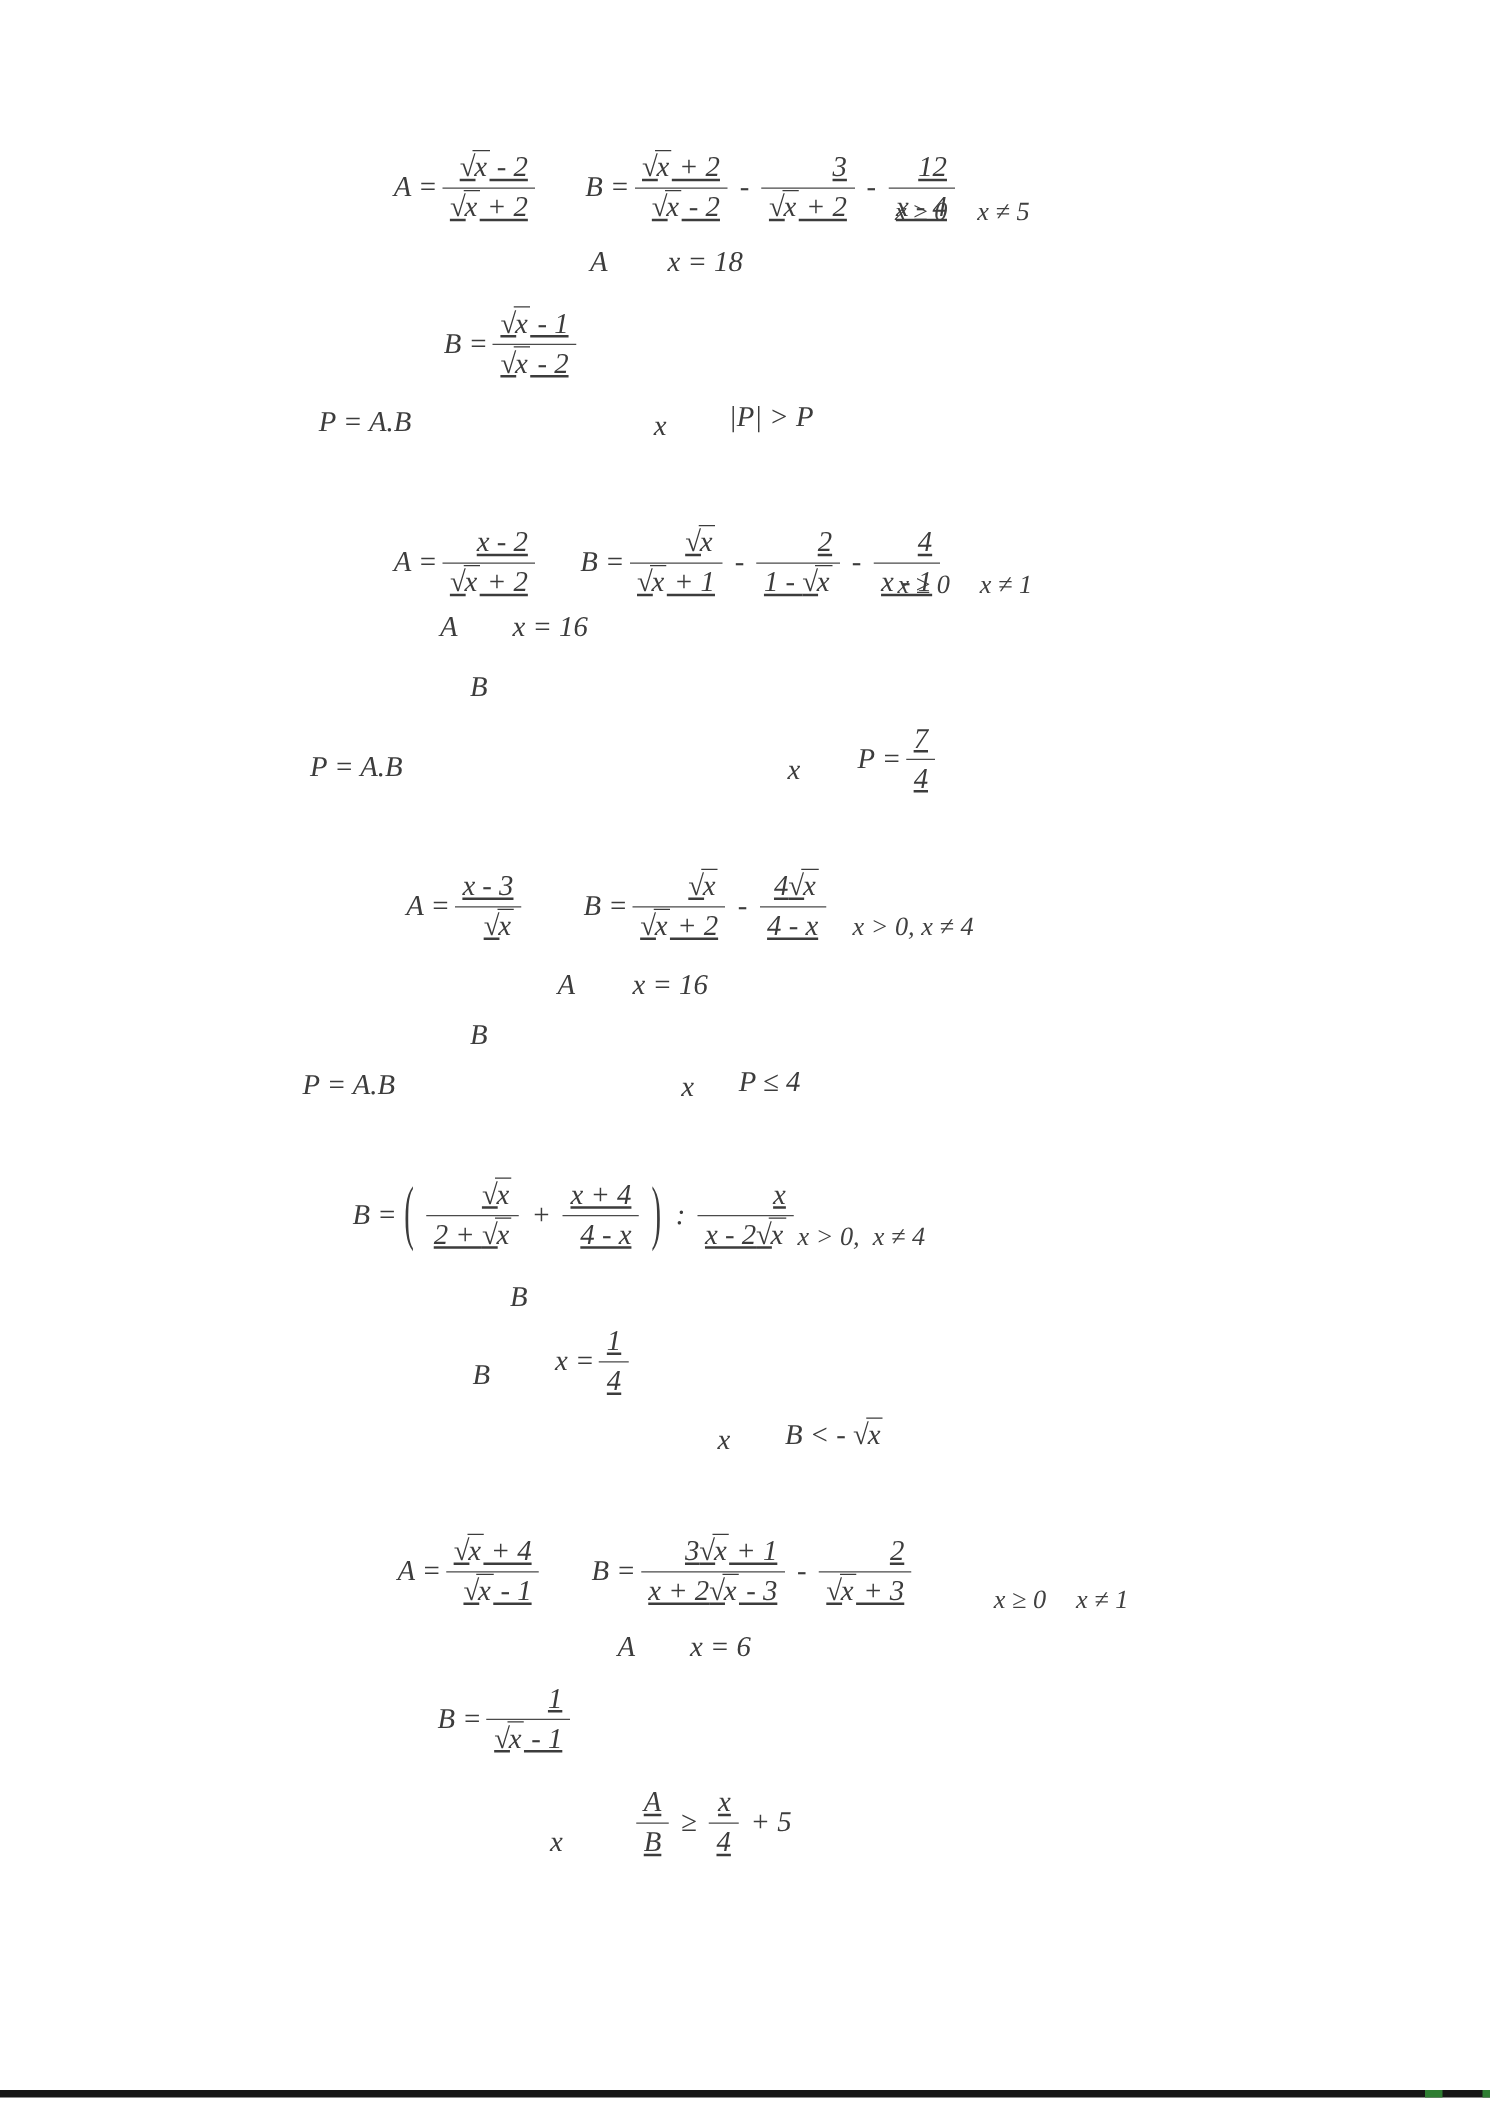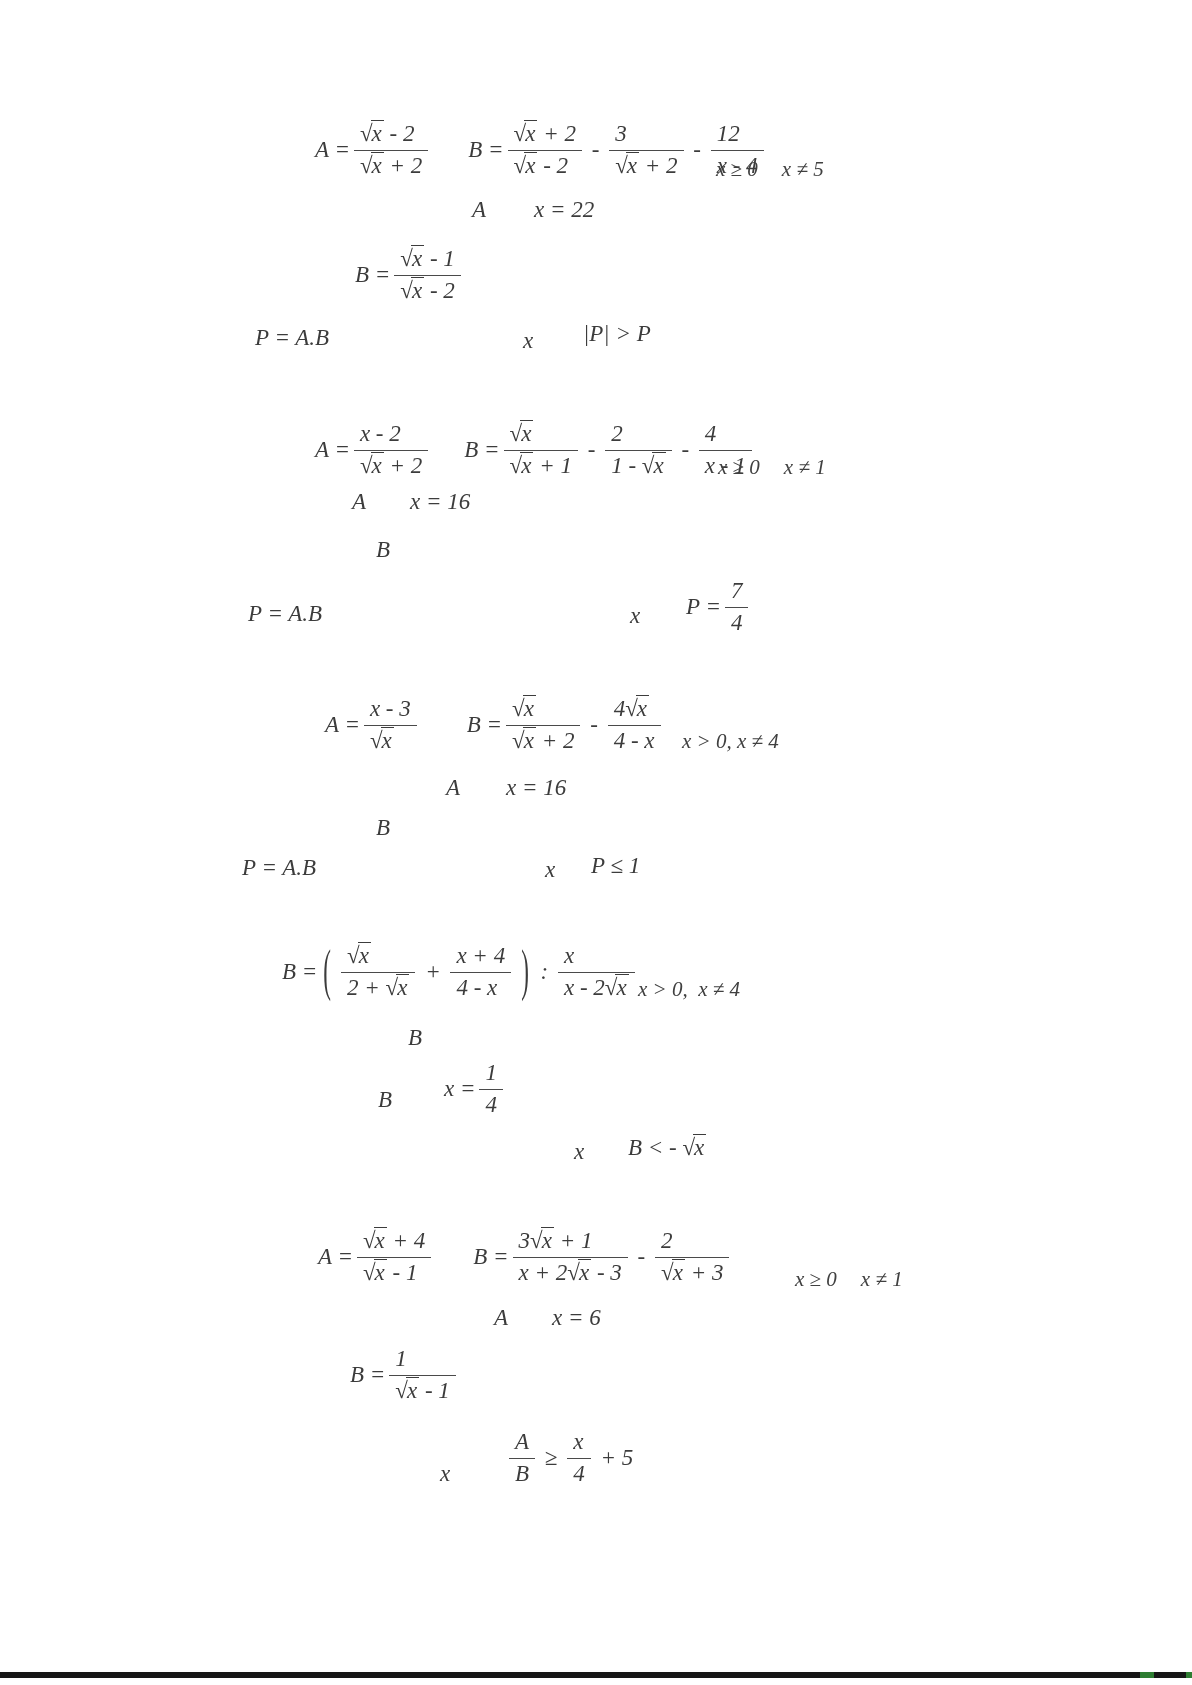--- a/index.html
+++ b/index.html
@@ -3,61 +3,61 @@
 <meta charset="utf-8">
 <style>
   html,body{margin:0;padding:0;background:#ffffff;}
   .page{position:relative;width:1192px;height:1685px;background:#ffffff;overflow:hidden;
         font-family:"Liberation Serif", serif;}
   .mrow{position:absolute;display:flex;align-items:center;white-space:pre;
         font:italic 23px/1.25 "Liberation Serif", serif;color:#3c3c3c;}
   .mrow.cond{font-size:21px;color:#404040;}
   .mtxt{white-space:pre;}
   .mgap{display:inline-block;flex:none;height:1px;}
-  .frac{display:inline-flex;flex-direction:column;align-self:center;text-align:left;margin:0 4px;}
+  .frac{display:inline-flex;flex-direction:column;align-self:center;text-align:right;margin:0 4px;text-decoration:underline;}
   .fr-n,.fr-d{display:block;padding:1px 6px;white-space:pre;line-height:1.22;}
   .fr-d{border-top:1.6px solid #4a4a4a;}
   .sq{display:inline;white-space:nowrap;}
   .sq-a{display:inline-block;border-top:1.6px solid currentColor;padding:0 2px 0 1px;
         margin-left:-2px;line-height:1.12;}
   .bigp{font-style:normal;display:inline-block;transform:scaleY(2.5);transform-origin:center;
         margin:0 6px;}
   .footer-bar{position:absolute;left:0;top:1672px;width:1192px;height:6px;}
   .footer-tick{position:absolute;top:1672px;height:6px;}
   .footer-tick-a{left:1140px;width:14px;}
   .footer-tick-b{left:1186px;width:6px;}
 </style>
 </head>
 <body>
 
 <div class="page">
 
   <div class="mrow" style="left: 315px; top: 112px; height: 76px; color: rgb(60, 60, 60);"><span class="mtxt">A =</span><span class="frac"><span class="fr-n"><span class="sq"><span class="sq-r">√</span><span class="sq-a">x</span></span><span class="mtxt"> - 2</span></span><span class="fr-d"><span class="sq"><span class="sq-r">√</span><span class="sq-a">x</span></span><span class="mtxt"> + 2</span></span></span><span class="mgap" style="width: 36px;"></span><span class="mtxt">B =</span><span class="frac"><span class="fr-n"><span class="sq"><span class="sq-r">√</span><span class="sq-a">x</span></span><span class="mtxt"> + 2</span></span><span class="fr-d"><span class="sq"><span class="sq-r">√</span><span class="sq-a">x</span></span><span class="mtxt"> - 2</span></span></span><span class="mtxt"> - </span><span class="frac"><span class="fr-n"><span class="mtxt">3</span></span><span class="fr-d"><span class="sq"><span class="sq-r">√</span><span class="sq-a">x</span></span><span class="mtxt"> + 2</span></span></span><span class="mtxt"> - </span><span class="frac"><span class="fr-n"><span class="mtxt">12</span></span><span class="fr-d"><span class="mtxt">x - 4</span></span></span></div>
   <div class="mrow cond" style="left:716px;top:156px"><span class="mtxt">x ≥ 0</span><span class="mgap" style="width: 24px;"></span><span class="mtxt">x ≠ 5</span></div>
-  <div class="mrow" style="left: 472px; top: 196px; color: rgb(60, 60, 60);"><span class="mtxt">A</span><span class="mgap" style="width: 48px;"></span><span class="mtxt">x = 22</span></div>
+  <div class="mrow" style="left: 472px; top: 196px; color: rgb(60, 60, 60);"><span class="mtxt">A</span><span class="mgap" style="width: 48px;"></span><span class="mtxt">x = 18</span></div>
   <div class="mrow" style="left: 355px; top: 237px; height: 76px; color: rgb(60, 60, 60);"><span class="mtxt">B =</span><span class="frac"><span class="fr-n"><span class="sq"><span class="sq-r">√</span><span class="sq-a">x</span></span><span class="mtxt"> - 1</span></span><span class="fr-d"><span class="sq"><span class="sq-r">√</span><span class="sq-a">x</span></span><span class="mtxt"> - 2</span></span></span></div>
   <div class="mrow" style="left: 255px; top: 324px; color: rgb(60, 60, 60);"><span class="mtxt">P = A.B</span></div>
   <div class="mrow" style="left: 523px; top: 327px; color: rgb(60, 60, 60);"><span class="mtxt">x</span></div>
   <div class="mrow" style="left: 583px; top: 320px; color: rgb(60, 60, 60);"><span class="mtxt">|P| &gt; P</span></div>
 
   <div class="mrow" style="left: 315px; top: 412px; height: 76px; color: rgb(60, 60, 60);"><span class="mtxt">A =</span><span class="frac"><span class="fr-n"><span class="mtxt">x - 2</span></span><span class="fr-d"><span class="sq"><span class="sq-r">√</span><span class="sq-a">x</span></span><span class="mtxt"> + 2</span></span></span><span class="mgap" style="width: 32px;"></span><span class="mtxt">B =</span><span class="frac"><span class="fr-n"><span class="sq"><span class="sq-r">√</span><span class="sq-a">x</span></span></span><span class="fr-d"><span class="sq"><span class="sq-r">√</span><span class="sq-a">x</span></span><span class="mtxt"> + 1</span></span></span><span class="mtxt"> - </span><span class="frac"><span class="fr-n"><span class="mtxt">2</span></span><span class="fr-d"><span class="mtxt">1 - </span><span class="sq"><span class="sq-r">√</span><span class="sq-a">x</span></span></span></span><span class="mtxt"> - </span><span class="frac"><span class="fr-n"><span class="mtxt">4</span></span><span class="fr-d"><span class="mtxt">x - 1</span></span></span></div>
   <div class="mrow cond" style="left:718px;top:454px"><span class="mtxt">x ≥ 0</span><span class="mgap" style="width: 24px;"></span><span class="mtxt">x ≠ 1</span></div>
   <div class="mrow" style="left: 352px; top: 488px; color: rgb(60, 60, 60);"><span class="mtxt">A</span><span class="mgap" style="width: 44px;"></span><span class="mtxt">x = 16</span></div>
   <div class="mrow" style="left: 376px; top: 536px; color: rgb(60, 60, 60);"><span class="mtxt">B</span></div>
   <div class="mrow" style="left: 248px; top: 600px; color: rgb(60, 60, 60);"><span class="mtxt">P = A.B</span></div>
   <div class="mrow" style="left: 630px; top: 602px; color: rgb(60, 60, 60);"><span class="mtxt">x</span></div>
   <div class="mrow" style="left: 686px; top: 576px; height: 62px; color: rgb(60, 60, 60);"><span class="mtxt">P =</span><span class="frac"><span class="fr-n"><span class="mtxt">7</span></span><span class="fr-d"><span class="mtxt">4</span></span></span></div>
 
   <div class="mrow" style="left: 325px; top: 687px; height: 76px; color: rgb(60, 60, 60);"><span class="mtxt">A =</span><span class="frac"><span class="fr-n"><span class="mtxt">x - 3</span></span><span class="fr-d"><span class="sq"><span class="sq-r">√</span><span class="sq-a">x</span></span></span></span><span class="mgap" style="width: 46px;"></span><span class="mtxt">B =</span><span class="frac"><span class="fr-n"><span class="sq"><span class="sq-r">√</span><span class="sq-a">x</span></span></span><span class="fr-d"><span class="sq"><span class="sq-r">√</span><span class="sq-a">x</span></span><span class="mtxt"> + 2</span></span></span><span class="mtxt"> - </span><span class="frac"><span class="fr-n"><span class="mtxt">4</span><span class="sq"><span class="sq-r">√</span><span class="sq-a">x</span></span></span><span class="fr-d"><span class="mtxt">4 - x</span></span></span></div>
   <div class="mrow cond" style="left:682px;top:728px"><span class="mtxt">x &gt; 0, x ≠ 4</span></div>
   <div class="mrow" style="left: 446px; top: 774px; color: rgb(60, 60, 60);"><span class="mtxt">A</span><span class="mgap" style="width: 46px;"></span><span class="mtxt">x = 16</span></div>
   <div class="mrow" style="left: 376px; top: 814px; color: rgb(60, 60, 60);"><span class="mtxt">B</span></div>
   <div class="mrow" style="left: 242px; top: 854px; color: rgb(60, 60, 60);"><span class="mtxt">P = A.B</span></div>
   <div class="mrow" style="left: 545px; top: 856px; color: rgb(60, 60, 60);"><span class="mtxt">x</span></div>
-  <div class="mrow" style="left: 591px; top: 852px; color: rgb(60, 60, 60);"><span class="mtxt">P ≤ 1</span></div>
+  <div class="mrow" style="left: 591px; top: 852px; color: rgb(60, 60, 60);"><span class="mtxt">P ≤ 4</span></div>
 
   <div class="mrow" style="left: 282px; top: 930px; height: 84px; color: rgb(60, 60, 60);"><span class="mtxt">B =</span><span class="bigp">(</span><span class="frac"><span class="fr-n"><span class="sq"><span class="sq-r">√</span><span class="sq-a">x</span></span></span><span class="fr-d"><span class="mtxt">2 + </span><span class="sq"><span class="sq-r">√</span><span class="sq-a">x</span></span></span></span><span class="mtxt"> + </span><span class="frac"><span class="fr-n"><span class="mtxt">x + 4</span></span><span class="fr-d"><span class="mtxt">4 - x</span></span></span><span class="bigp">)</span><span class="mtxt"> : </span><span class="frac"><span class="fr-n"><span class="mtxt">x</span></span><span class="fr-d"><span class="mtxt">x - 2</span><span class="sq"><span class="sq-r">√</span><span class="sq-a">x</span></span></span></span></div>
   <div class="mrow cond" style="left:638px;top:976px"><span class="mtxt">x &gt; 0,  x ≠ 4</span></div>
   <div class="mrow" style="left: 408px; top: 1024px; color: rgb(60, 60, 60);"><span class="mtxt">B</span></div>
   <div class="mrow" style="left: 378px; top: 1086px; color: rgb(60, 60, 60);"><span class="mtxt">B</span></div>
   <div class="mrow" style="left: 444px; top: 1058px; height: 62px; color: rgb(60, 60, 60);"><span class="mtxt">x =</span><span class="frac"><span class="fr-n"><span class="mtxt">1</span></span><span class="fr-d"><span class="mtxt">4</span></span></span></div>
   <div class="mrow" style="left: 574px; top: 1138px; color: rgb(60, 60, 60);"><span class="mtxt">x</span></div>
   <div class="mrow" style="left: 628px; top: 1134px; color: rgb(60, 60, 60);"><span class="mtxt">B &lt; - </span><span class="sq"><span class="sq-r">√</span><span class="sq-a">x</span></span></div>
 
   <div class="mrow" style="left: 318px; top: 1219px; height: 76px; color: rgb(60, 60, 60);"><span class="mtxt">A =</span><span class="frac"><span class="fr-n"><span class="sq"><span class="sq-r">√</span><span class="sq-a">x</span></span><span class="mtxt"> + 4</span></span><span class="fr-d"><span class="sq"><span class="sq-r">√</span><span class="sq-a">x</span></span><span class="mtxt"> - 1</span></span></span><span class="mgap" style="width: 38px;"></span><span class="mtxt">B =</span><span class="frac"><span class="fr-n"><span class="mtxt">3</span><span class="sq"><span class="sq-r">√</span><span class="sq-a">x</span></span><span class="mtxt"> + 1</span></span><span class="fr-d"><span class="mtxt">x + 2</span><span class="sq"><span class="sq-r">√</span><span class="sq-a">x</span></span><span class="mtxt"> - 3</span></span></span><span class="mtxt"> - </span><span class="frac"><span class="fr-n"><span class="mtxt">2</span></span><span class="fr-d"><span class="sq"><span class="sq-r">√</span><span class="sq-a">x</span></span><span class="mtxt"> + 3</span></span></span></div>

